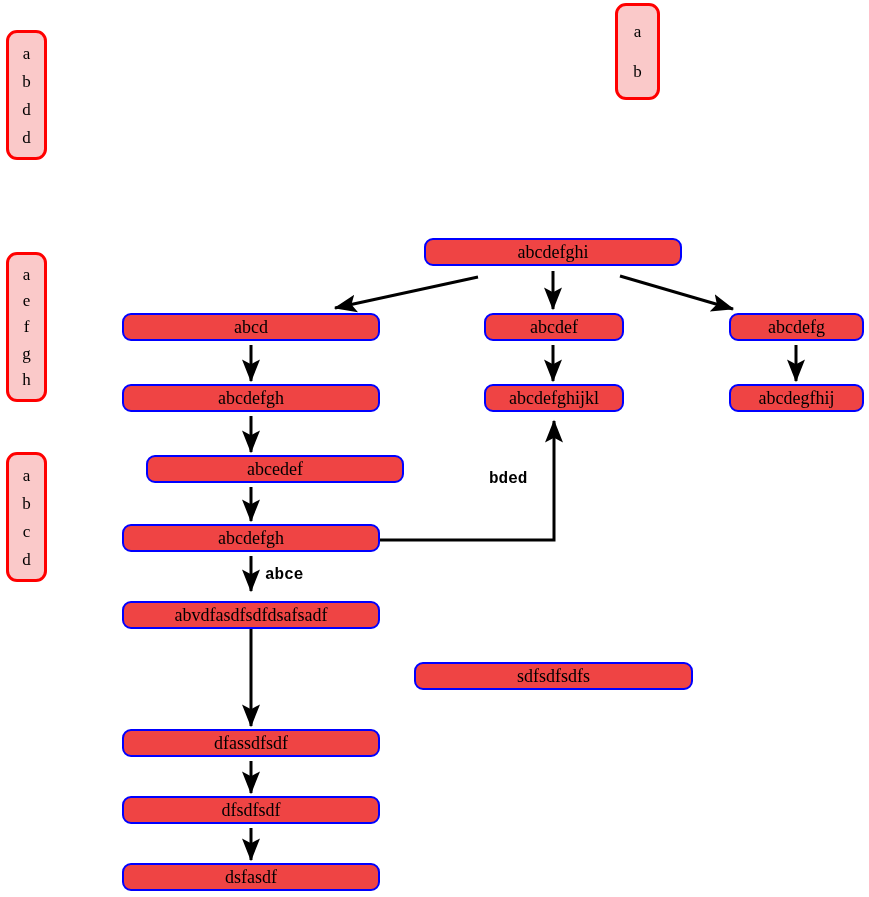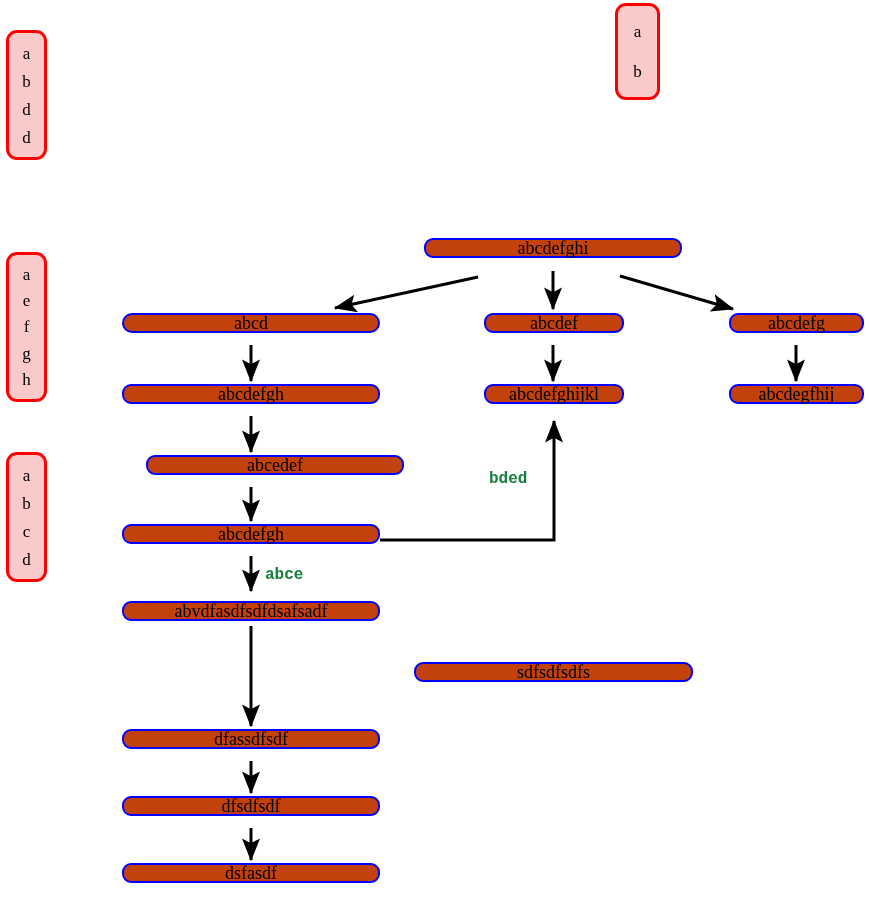--- a/index.html
+++ b/index.html
@@ -17,45 +17,45 @@
     display:flex;
     align-items:center;
     justify-content:center;
     text-align:center;
     font-family:"Liberation Serif", serif;
     color:#000000;
     white-space:nowrap;
     line-height:1.05;
   }
   .node.blue{
-    background:#c2410c;
+    background:#ef4444;
     border:2.5px solid #0000ff;
     border-radius:9px;
     font-size:18px;
-    height:20px;
+    height:28px;
     text-align:right;
   }
   .node.red{
     background:#fac9c9;
     border:3px solid #ff0000;
     border-radius:11px;
     font-size:17px;
     flex-direction:column;
     justify-content:space-around;
     padding:6px 0;
   }
   .node.red .ch{display:block;line-height:1.0;}
 
   
   .edge-label{
     position:absolute;
     font-family:"Liberation Mono", monospace;
     font-size:16px;
     font-weight:700;
-    color:#15803d;
+    color:#000000;
     white-space:nowrap;
   }
 
   svg.edges{
     position:absolute;left:0;top:0;width:869px;height:897px;
     overflow:visible;pointer-events:none;
   }
 </style>
 </head>
 <body>
@@ -111,21 +111,21 @@
 
   <div class="node red" style="left:6px;top:452px;width:41px;height:130px;">
     <span class="ch">a</span>
     <span class="ch">b</span>
     <span class="ch">c</span>
     <span class="ch">d</span>
   </div>
 
   <div class="node blue" style="left:424px;top:238px;width:258px;">abcdefghi</div>
 
-  <div class="node blue" style="left:122px;top:313px;width:258px;border-radius:13px;">abcd</div>
+  <div class="node blue" style="left:122px;top:313px;width:258px;">abcd</div>
 
   <div class="node blue" style="left:484px;top:313px;width:140px;">abcdef</div>
 
   <div class="node blue" style="left:729px;top:313px;width:135px;">abcdefg</div>
 
   <div class="node blue" style="left:122px;top:384px;width:258px;">abcdefgh</div>
 
   <div class="node blue" style="left:484px;top:384px;width:140px;">abcdefghijkl</div>
 
   <div class="node blue" style="left:729px;top:384px;width:135px;">abcdegfhij</div>

